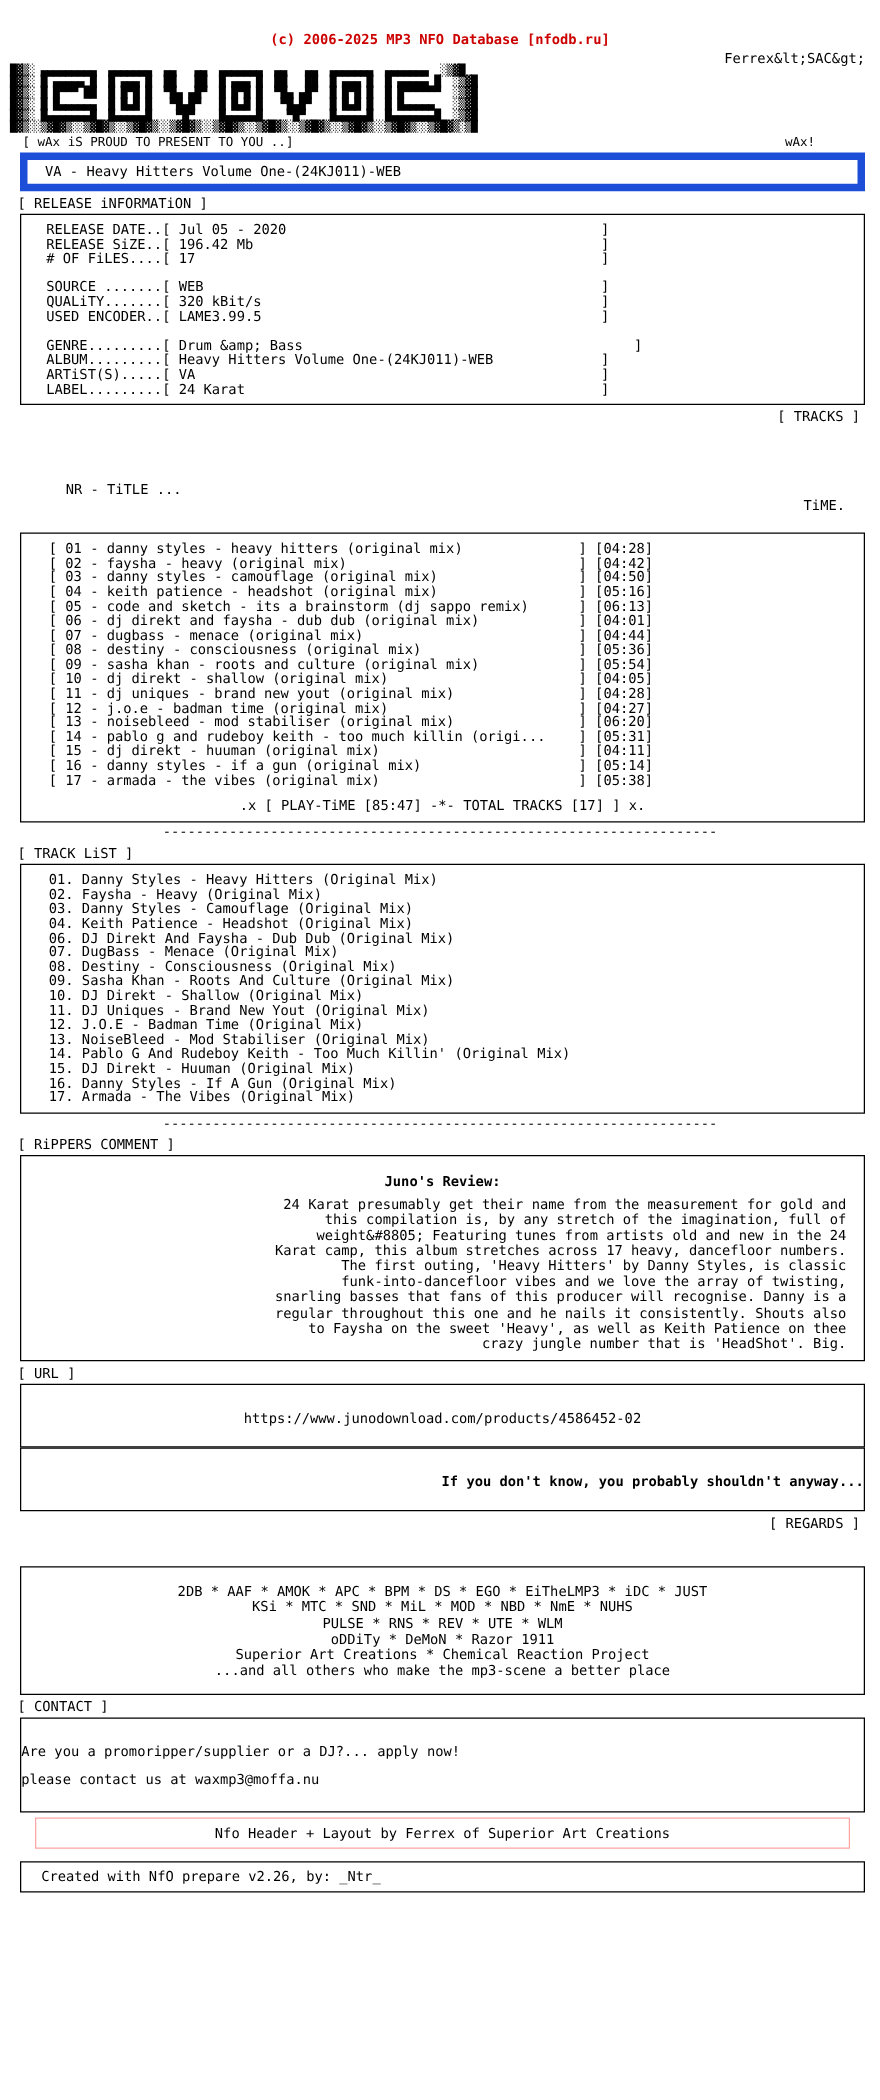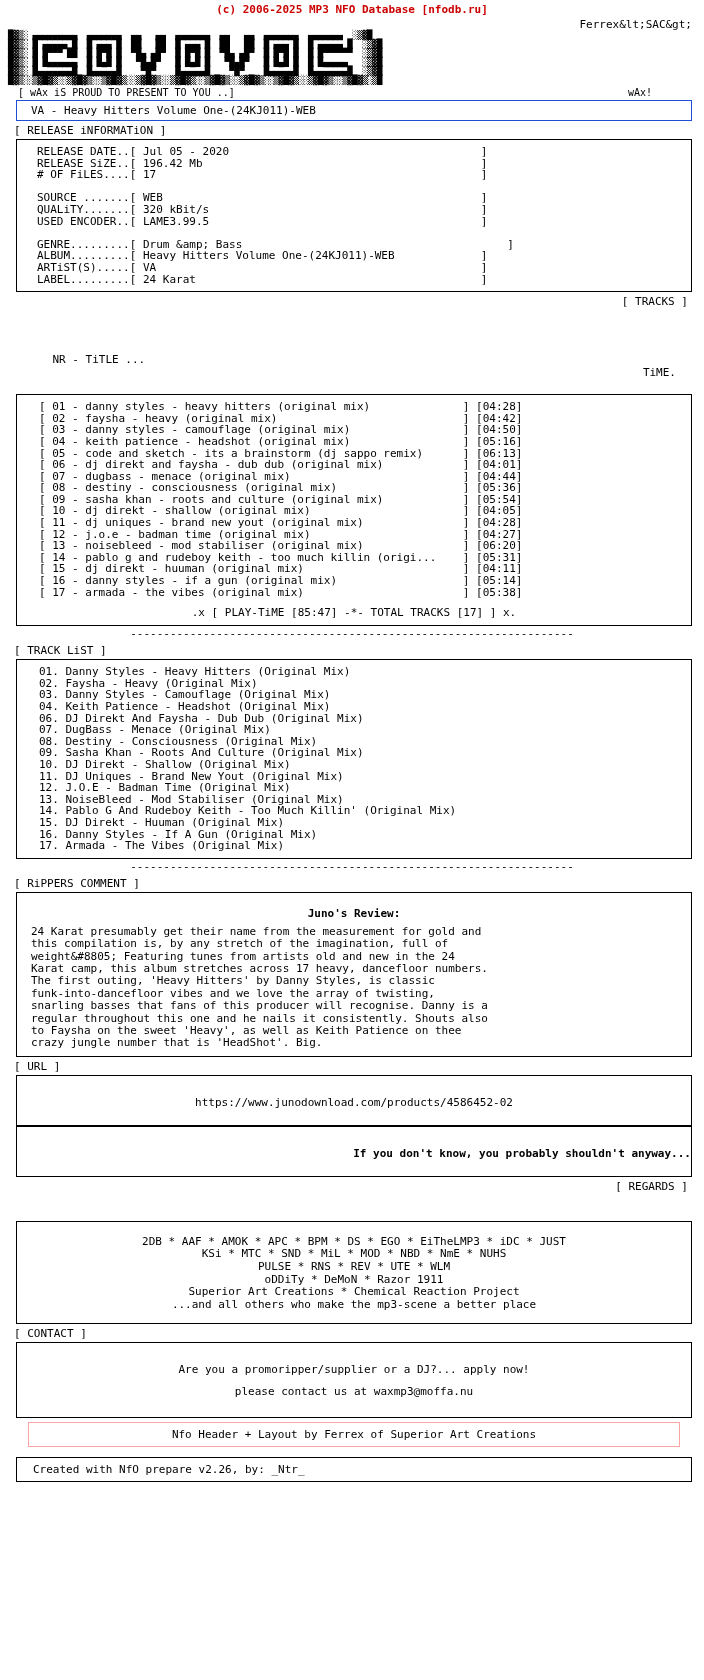--- a/index.html
+++ b/index.html
@@ -9,20 +9,21 @@
   }
   body {
     width: 704px;
     font-family: "DejaVu Sans Mono", "Liberation Mono", monospace;
     color: #000000;
   }
   .page {
     width: 704px;
     box-sizing: border-box;
     padding: 0 0 14px 0;
+    margin-top: 22px;
   }
   .topbar {
     text-align: center;
     color: #cc0000;
     font-size: 11px;
     font-weight: bold;
     padding: 3px 0 1px 0;
     letter-spacing: 0px;
   }
   .credit-right {
@@ -45,21 +46,21 @@
     white-space: pre;
     margin: 2px 0 0 18px;
   }
   .waxbox {
     text-align: right;
     font-size: 10px;
     padding-right: 52px;
     margin-top: -12px;
   }
   .titlebar {
-    border: 1px solid #1d4ed8;
+    border: 6px solid #1d4ed8;
     margin: 2px 12px 0 16px;
     padding: 3px 0 3px 14px;
     font-size: 11px;
     white-space: pre;
   }
   .sectlabel {
     font-size: 11px;
     padding: 3px 16px 2px 14px;
     white-space: pre;
     position: relative;
@@ -110,21 +111,21 @@
   .comment-title {
     text-align: center;
     font-size: 11px;
     font-weight: bold;
     padding: 8px 0 6px 0;
   }
   .comment-body {
     font-size: 11px;
     line-height: 12.4px;
     white-space: pre-wrap;
-    text-align: left;
+    text-align: right;
     padding: 0 14px;
   }
   .url-line {
     text-align: center;
     font-size: 11px;
     padding: 14px 0 10px 0;
   }
   .sites-line {
     text-align: right;
     font-size: 11px;
@@ -132,21 +133,20 @@
     font-weight: bold;
   }
   .regards {
     text-align: center;
     font-size: 11px;
     line-height: 12.6px;
     white-space: pre-wrap;
     padding: 8px 10px 6px 10px;
   }
   .contact {
-    text-align: center;
     font-size: 11px;
     line-height: 22px;
     padding: 10px 0 8px 0;
   }
   .footer-layout {
     text-align: center;
     font-size: 11px;
     border: 1px solid #fca5a5;
     margin: 4px 24px 0 28px;
     padding: 5px 0;

